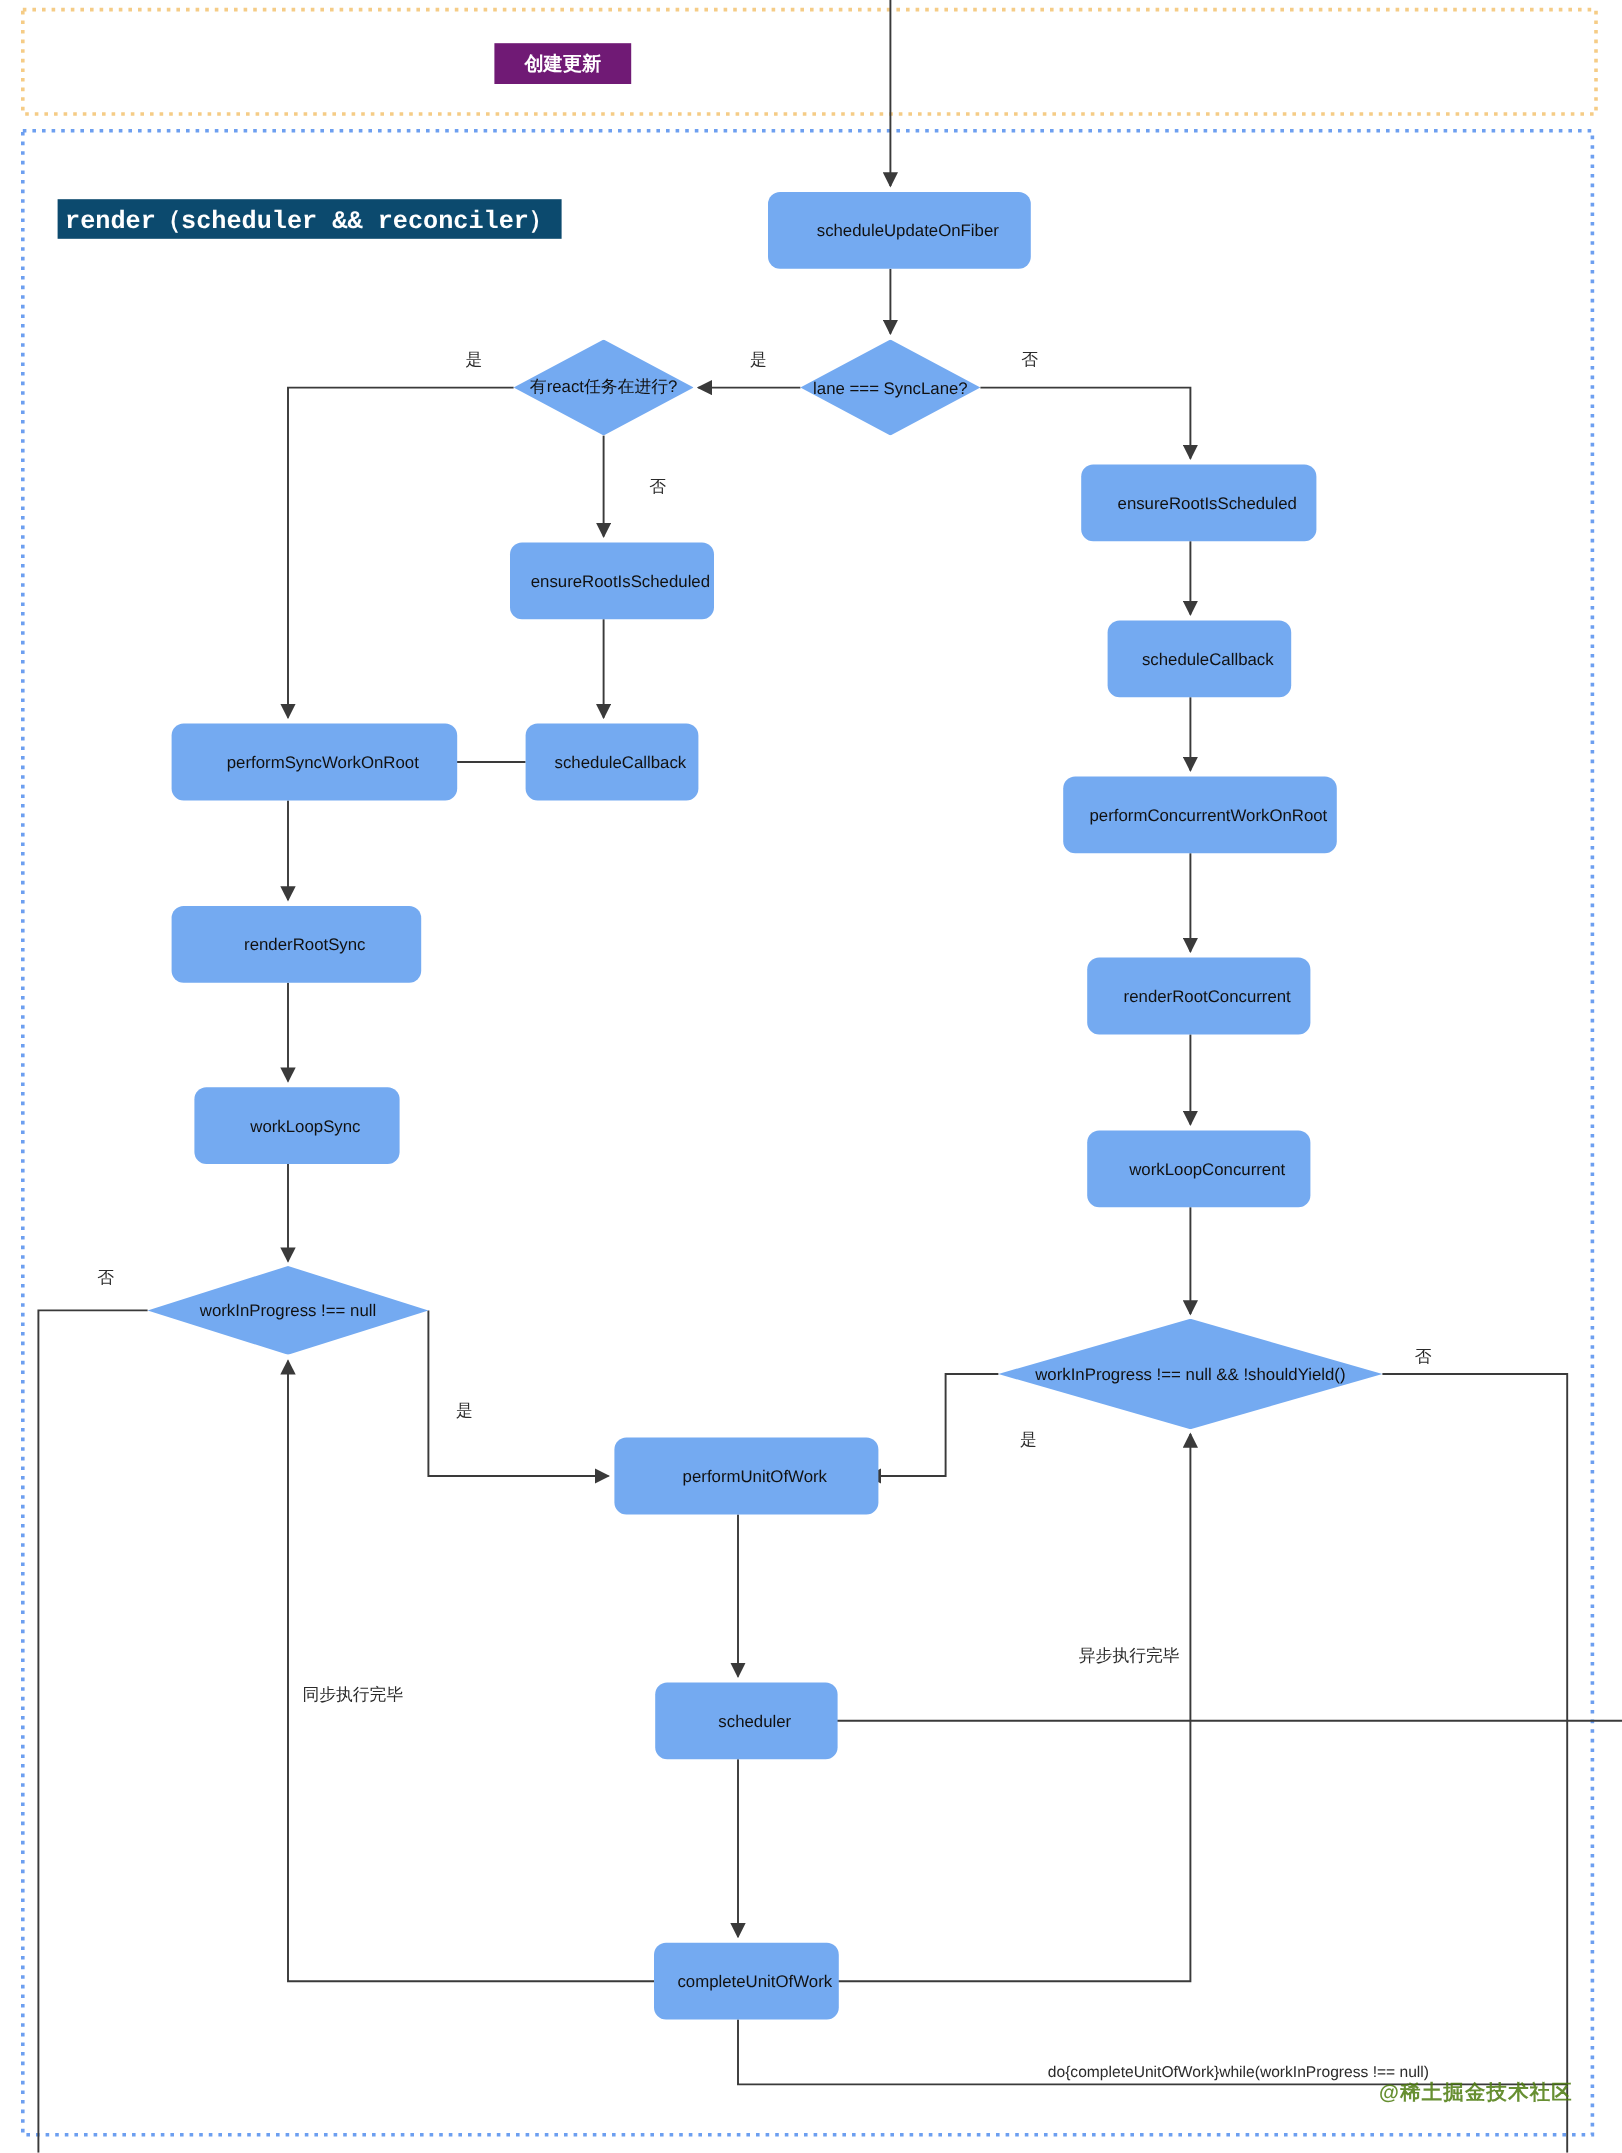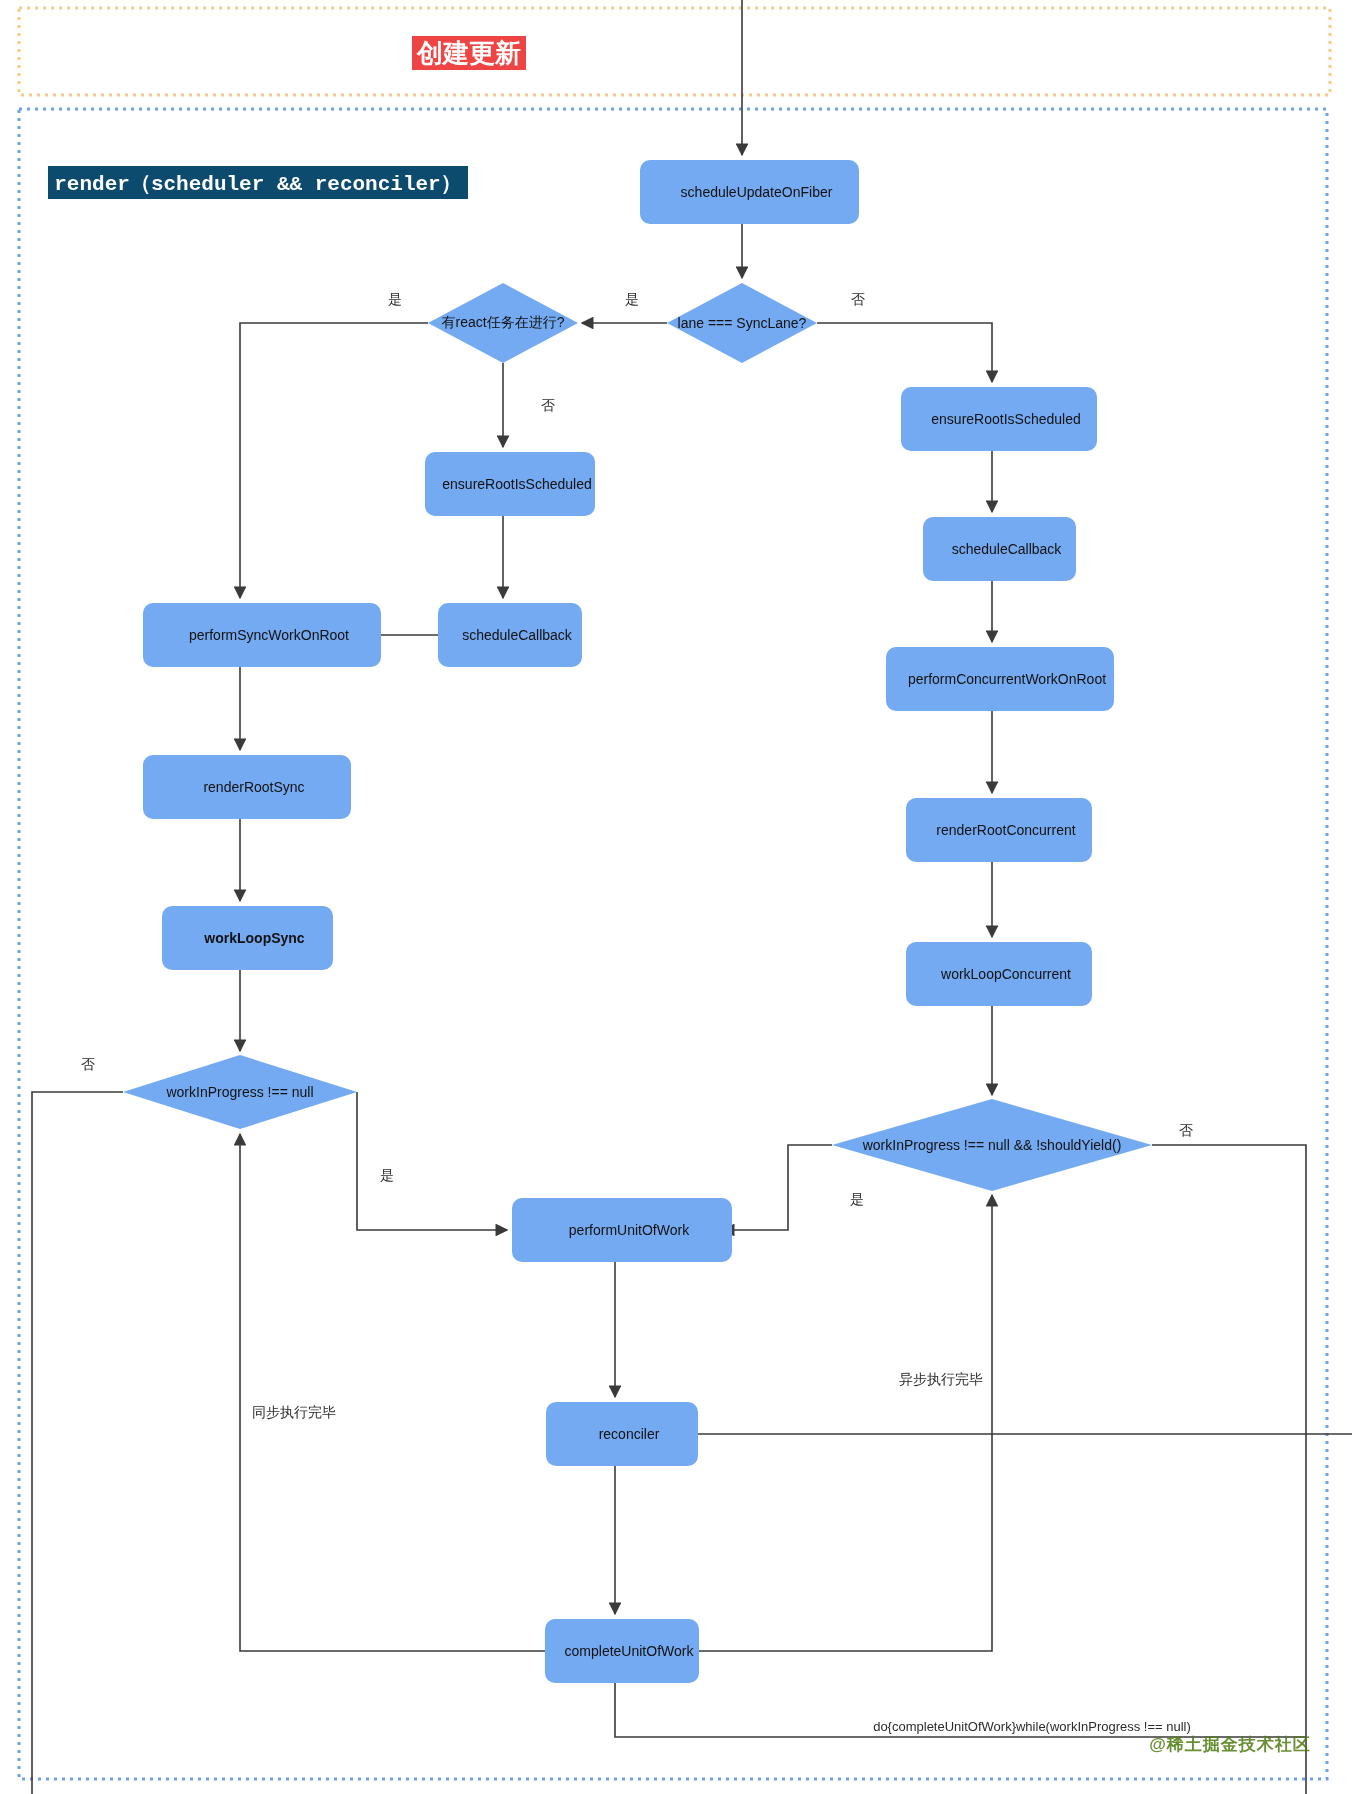--- a/index.html
+++ b/index.html
@@ -26,21 +26,21 @@
   }
   .elabel{
     position:absolute;z-index:5;transform:translate(-50%,-50%);
     font-size:14px;color:#2b2b2b;white-space:nowrap;background:transparent;
   }
   .elabel.small{font-size:13px;}
   .section-title{
     position:absolute;z-index:6;display:flex;align-items:center;justify-content:center;
     color:#ffffff;font-weight:700;white-space:nowrap;
   }
-  #create-title{left:412px;top:36px;width:114px;height:34px;background:#ef4444;font-size:26px;}
+  #create-title{left:412px;top:36px;width:114px;height:34px;background:#701a75;font-size:16px;}
   #render-title{left:48px;top:166px;width:420px;height:33px;background:#0c4a6e;font-size:21px;font-family:Liberation Mono, monospace;}
   #watermark{
     position:absolute;z-index:6;transform:translate(-50%,-50%);
     left:1230px;top:1744px;font-size:17px;font-weight:600;color:#4d7c0f;opacity:.85;
     white-space:nowrap;letter-spacing:1px;
   }
 </style>
 </head>
 <body>
 
@@ -87,28 +87,28 @@
   </svg>
 
   <div id="create-title" class="section-title">创建更新</div>
   <div id="render-title" class="section-title">render（scheduler &amp;&amp; reconciler）</div>
 
   <div class="node" style="left:640px;top:160px;width:205px;height:64px;">scheduleUpdateOnFiber</div>
   <div class="node" style="left:425px;top:452px;width:156px;height:64px;">ensureRootIsScheduled</div>
   <div class="node" style="left:438px;top:603px;width:130px;height:64px;">scheduleCallback</div>
   <div class="node" style="left:143px;top:603px;width:224px;height:64px;">performSyncWorkOnRoot</div>
   <div class="node" style="left:143px;top:755px;width:194px;height:64px;">renderRootSync</div>
-  <div class="node" style="left:162px;top:906px;width:157px;height:64px;font-weight:bold;">workLoopSync</div>
+  <div class="node" style="left:162px;top:906px;width:157px;height:64px;">workLoopSync</div>
   <div class="node" style="left:901px;top:387px;width:182px;height:64px;">ensureRootIsScheduled</div>
   <div class="node" style="left:923px;top:517px;width:139px;height:64px;">scheduleCallback</div>
   <div class="node" style="left:886px;top:647px;width:214px;height:64px;">performConcurrentWorkOnRoot</div>
   <div class="node" style="left:906px;top:798px;width:172px;height:64px;">renderRootConcurrent</div>
   <div class="node" style="left:906px;top:942px;width:172px;height:64px;">workLoopConcurrent</div>
   <div class="node" style="left:512px;top:1198px;width:206px;height:64px;">performUnitOfWork</div>
-  <div class="node" style="left:546px;top:1402px;width:138px;height:64px;">reconciler</div>
+  <div class="node" style="left:546px;top:1402px;width:138px;height:64px;">scheduler</div>
   <div class="node" style="left:545px;top:1619px;width:140px;height:64px;">completeUnitOfWork</div>
 
   <div class="diamond-wrap" style="left:667px;top:283px;width:150px;height:80px;">
     <div class="diamond-bg"></div>
     <div class="diamond-label">lane === SyncLane?</div>
   </div>
   <div class="diamond-wrap" style="left:428px;top:283px;width:150px;height:80px;">
     <div class="diamond-bg"></div>
     <div class="diamond-label">有react任务在进行?</div>
   </div>

